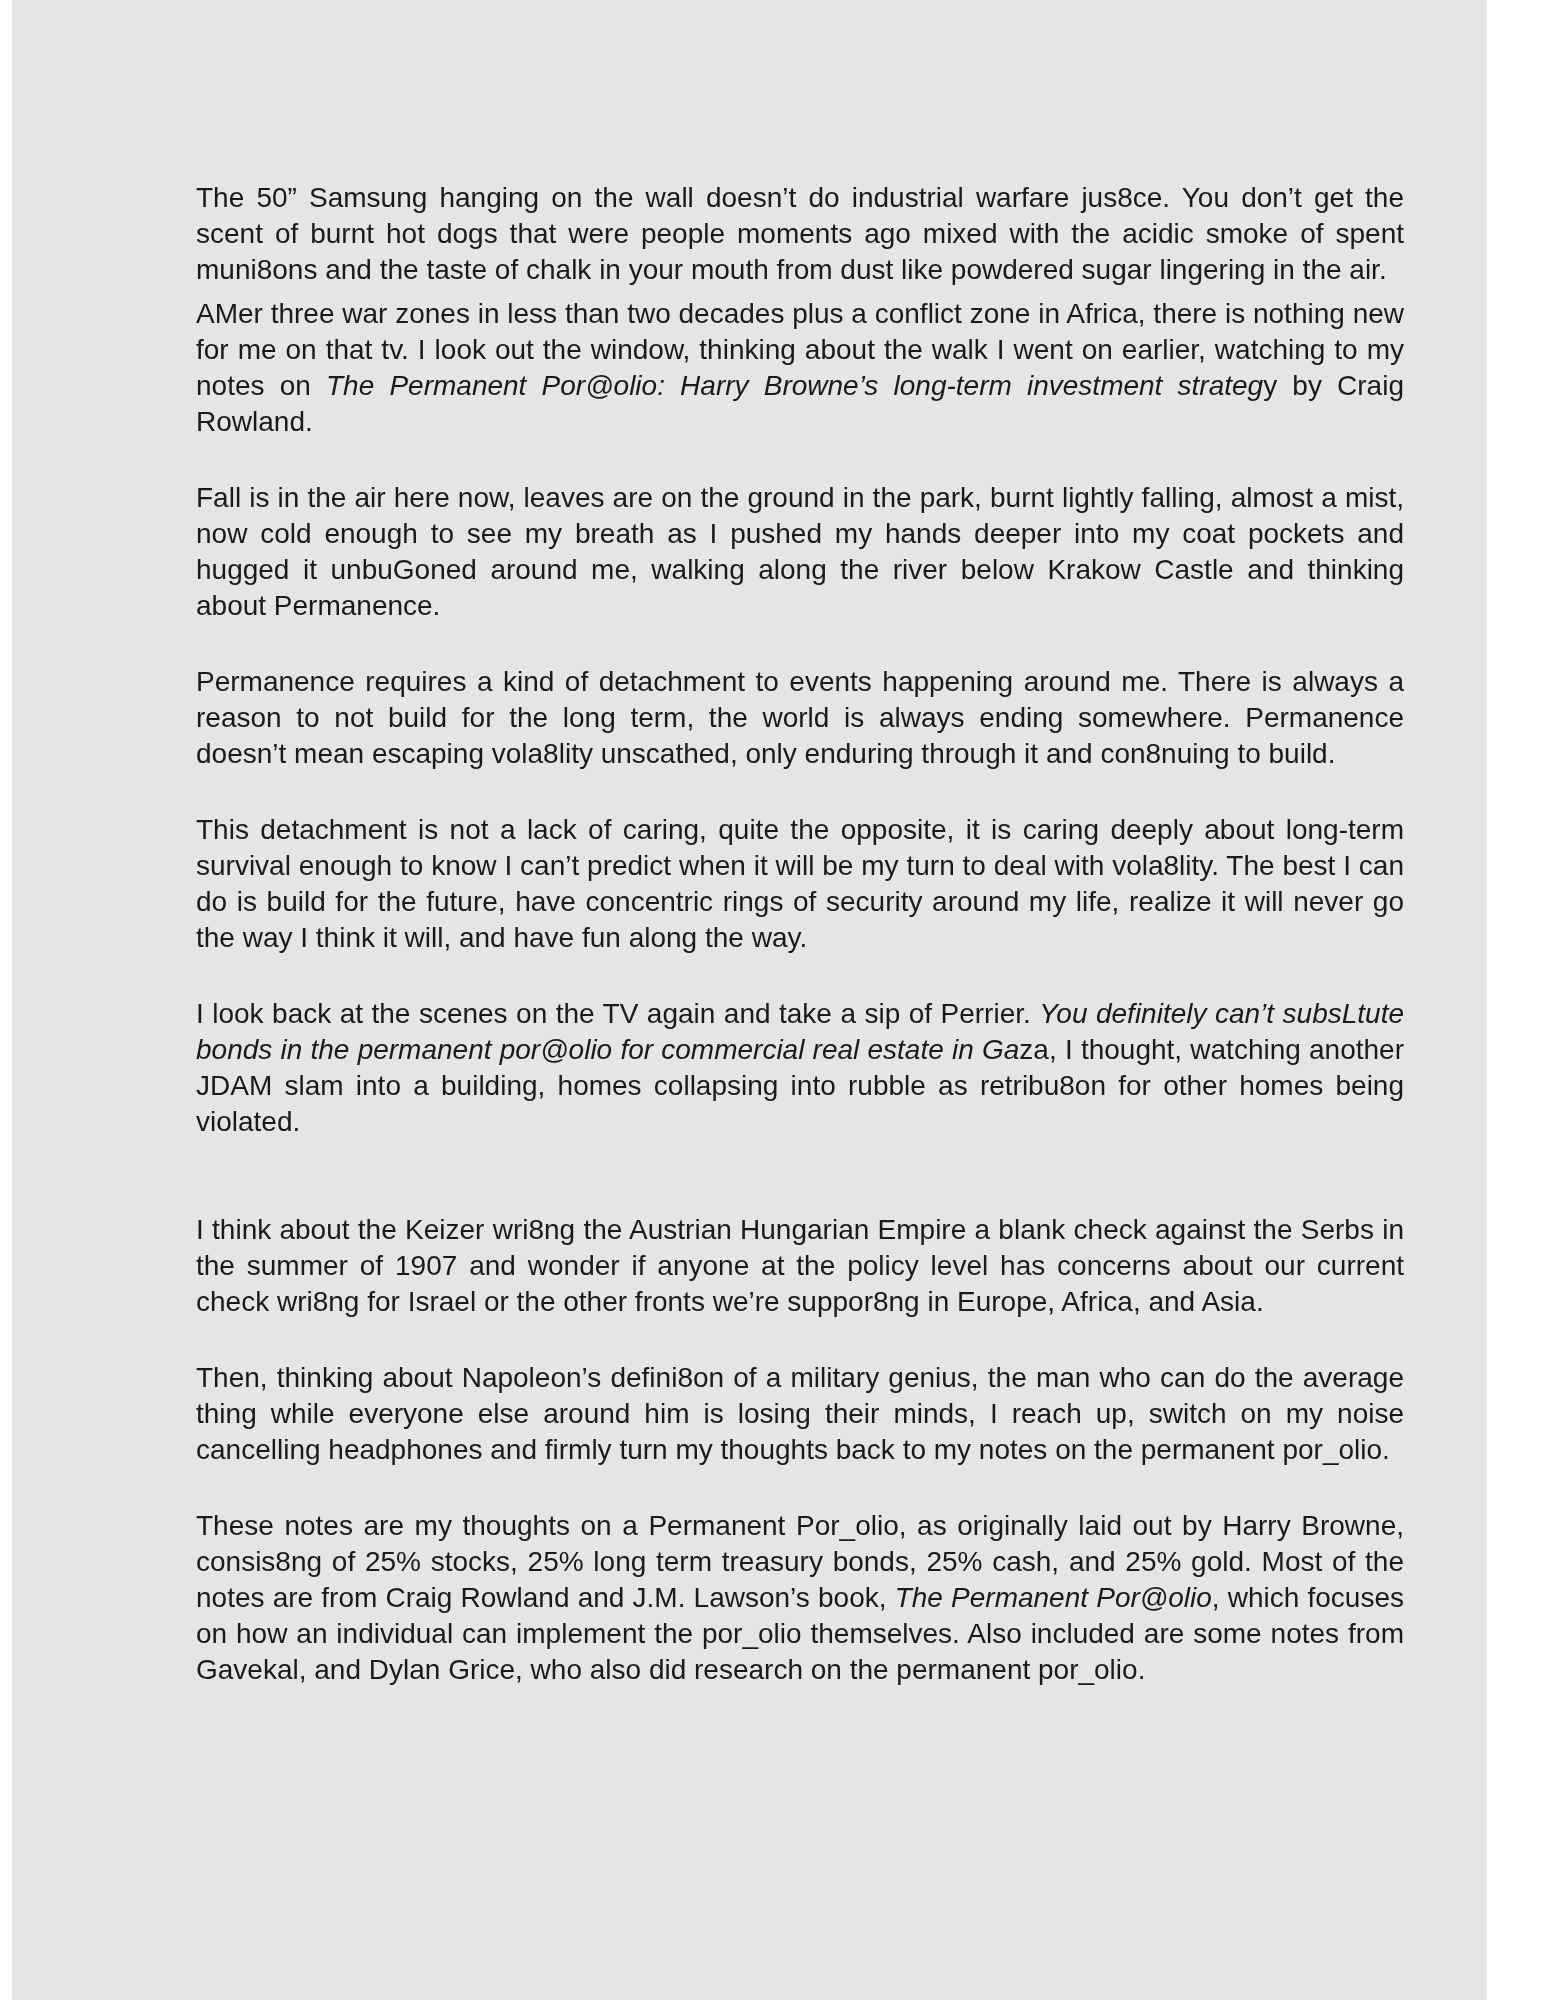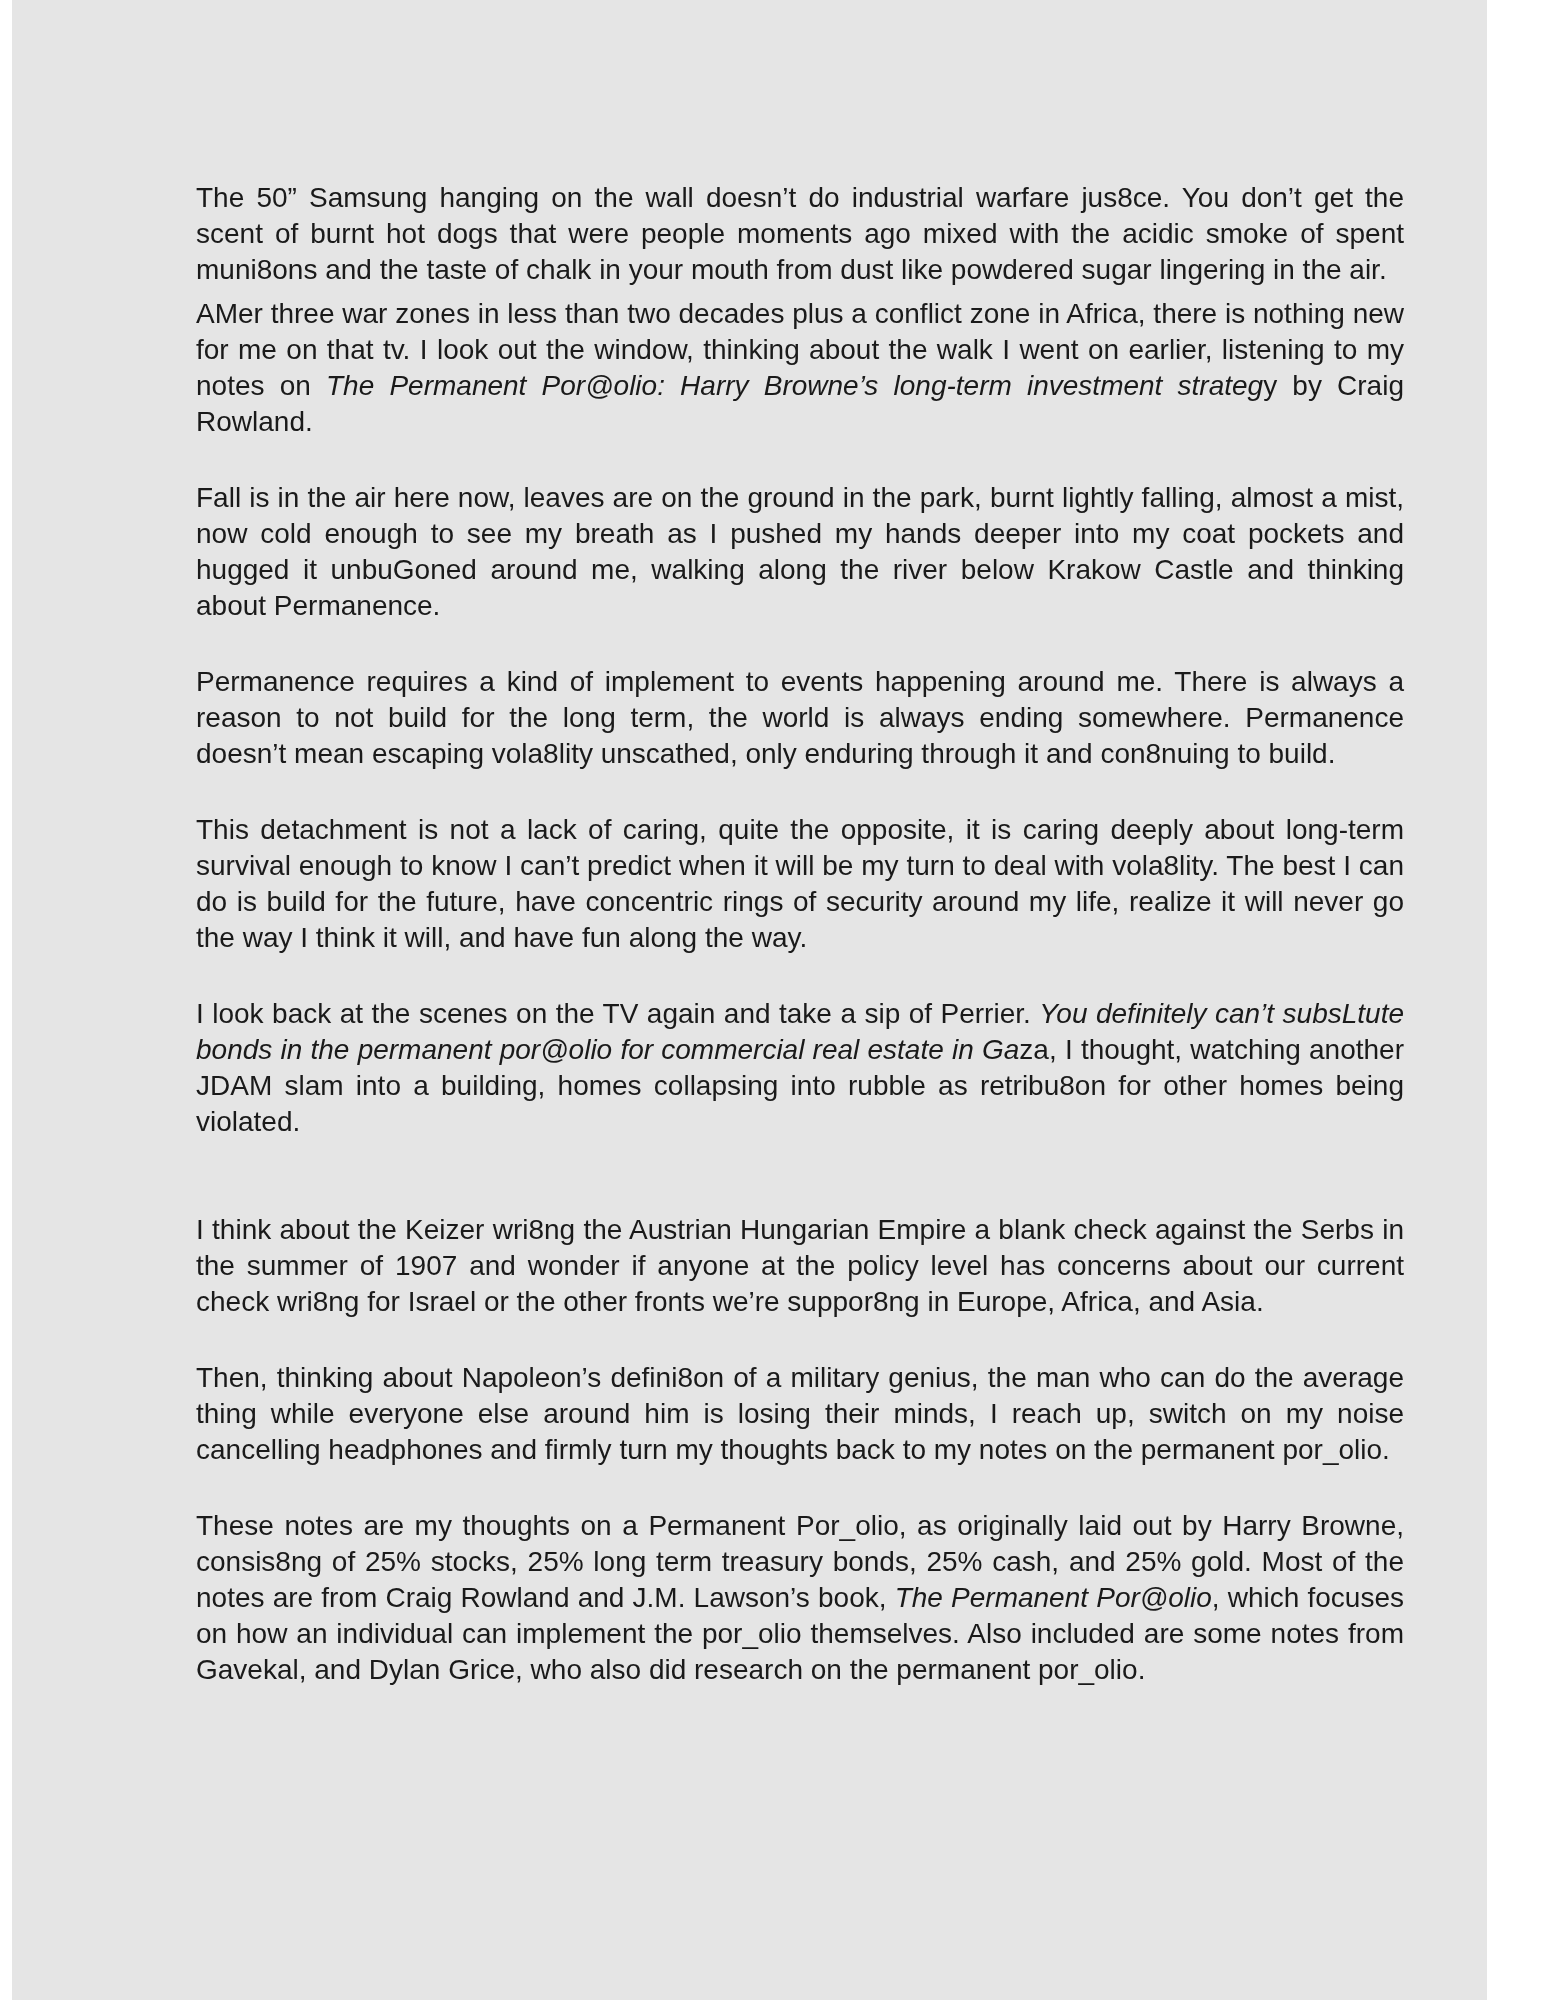--- a/index.html
+++ b/index.html
@@ -41,25 +41,25 @@
     height: 24px;
     margin-bottom: 8px;
   }
 </style>
 </head>
 <body>
 
 <div class="page">
   <div class="text-block" id="doc" style="color: rgb(26, 26, 26);">
       <p><span>The 50” Samsung hanging on the wall doesn’t do industrial warfare jus8ce. You don’t get the scent of burnt hot dogs that were people moments ago mixed with the acidic smoke of spent muni8ons and the taste of chalk in your mouth from dust like powdered sugar lingering in the air.</span></p>
-      <p><span>AMer three war zones in less than two decades plus a conflict zone in Africa, there is nothing new for me on that tv. I look out the window, thinking about the walk I went on earlier, listening to my notes on </span><span class="italic">The Permanent Por@olio: Harry Browne’s long-term investment strateg</span><span>y by Craig Rowland.</span></p>
+      <p><span>AMer three war zones in less than two decades plus a conflict zone in Africa, there is nothing new for me on that tv. I look out the window, thinking about the walk I went on earlier, watching to my notes on </span><span class="italic">The Permanent Por@olio: Harry Browne’s long-term investment strateg</span><span>y by Craig Rowland.</span></p>
       <div class="blank"></div>
       <p><span>Fall is in the air here now, leaves are on the ground in the park, burnt lightly falling, almost a mist, now cold enough to see my breath as I pushed my hands deeper into my coat pockets and hugged it unbuGoned around me, walking along the river below Krakow Castle and thinking about Permanence.</span></p>
       <div class="blank"></div>
-      <p><span>Permanence requires a kind of implement to events happening around me. There is always a reason to not build for the long term, the world is always ending somewhere. Permanence doesn’t mean escaping vola8lity unscathed, only enduring through it and con8nuing to build.</span></p>
+      <p><span>Permanence requires a kind of detachment to events happening around me. There is always a reason to not build for the long term, the world is always ending somewhere. Permanence doesn’t mean escaping vola8lity unscathed, only enduring through it and con8nuing to build.</span></p>
       <div class="blank"></div>
       <p><span>This detachment is not a lack of caring, quite the opposite, it is caring deeply about long-term survival enough to know I can’t predict when it will be my turn to deal with vola8lity. The best I can do is build for the future, have concentric rings of security around my life, realize it will never go the way I think it will, and have fun along the way.</span></p>
       <div class="blank"></div>
       <p><span>I look back at the scenes on the TV again and take a sip of Perrier. </span><span class="italic">You definitely can’t subsLtute bonds in the permanent por@olio for commercial real estate in Ga</span><span>za, I thought, watching another JDAM slam into a building, homes collapsing into rubble as retribu8on for other homes being violated.</span></p>
       <div class="blank"></div>
       <div class="blank"></div>
       <p><span>I think about the Keizer wri8ng the Austrian Hungarian Empire a blank check against the Serbs in the summer of 1907 and wonder if anyone at the policy level has concerns about our current check wri8ng for Israel or the other fronts we’re suppor8ng in Europe, Africa, and Asia.</span></p>
       <div class="blank"></div>
       <p><span>Then, thinking about Napoleon’s defini8on of a military genius, the man who can do the average thing while everyone else around him is losing their minds, I reach up, switch on my noise cancelling headphones and firmly turn my thoughts back to my notes on the permanent por_olio.</span></p>
       <div class="blank"></div>

